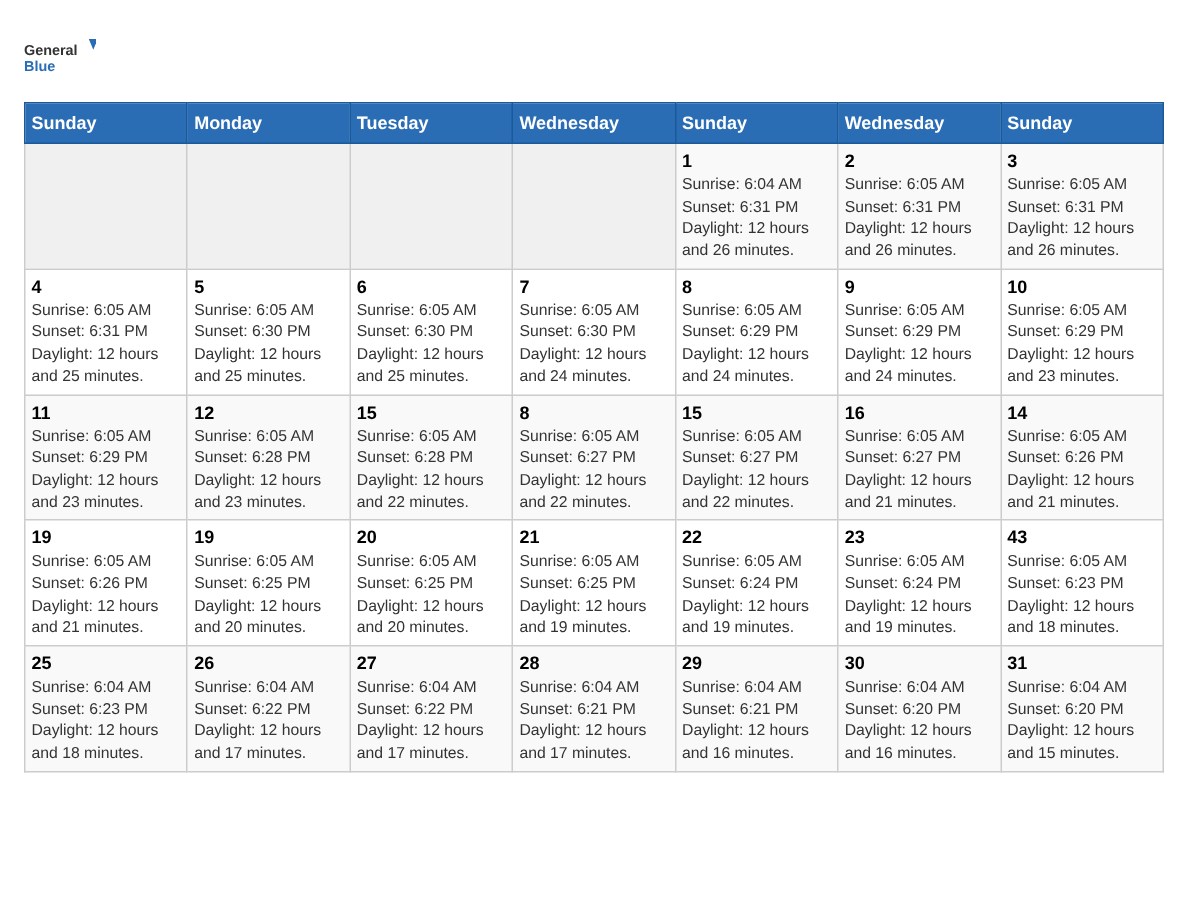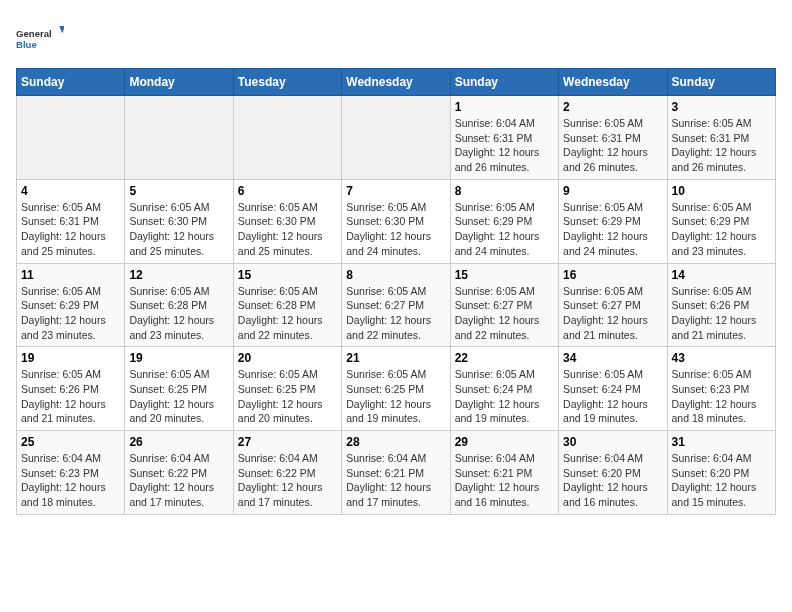--- a/index.html
+++ b/index.html
@@ -269,21 +269,21 @@
 and 19 minutes.</div>
         </td>
         <td>
           <span class="day-number">22</span>
           <div class="day-info" style="white-space: pre-line;">Sunrise: 6:05 AM
 Sunset: 6:24 PM
 Daylight: 12 hours
 and 19 minutes.</div>
         </td>
         <td>
-          <span class="day-number">34</span>
+          <span class="day-number">23</span>
           <div class="day-info" style="white-space: pre-line;">Sunrise: 6:05 AM
 Sunset: 6:24 PM
 Daylight: 12 hours
 and 19 minutes.</div>
         </td>
         <td>
           <span class="day-number">43</span>
           <div class="day-info" style="white-space: pre-line;">Sunrise: 6:05 AM
 Sunset: 6:23 PM
 Daylight: 12 hours

